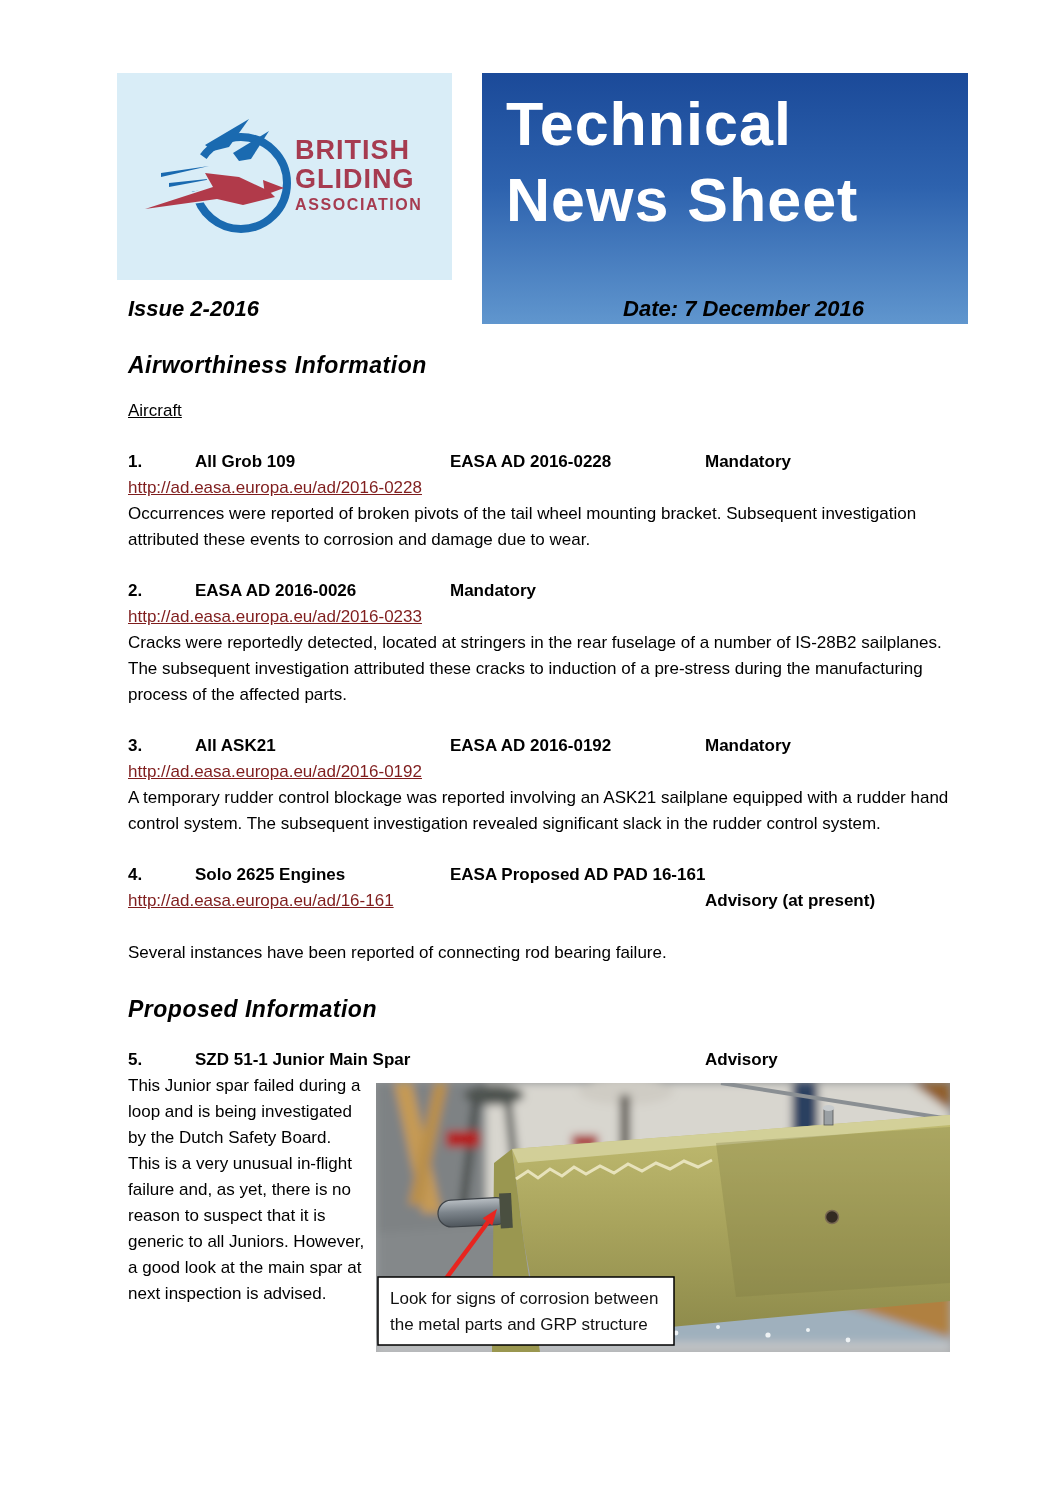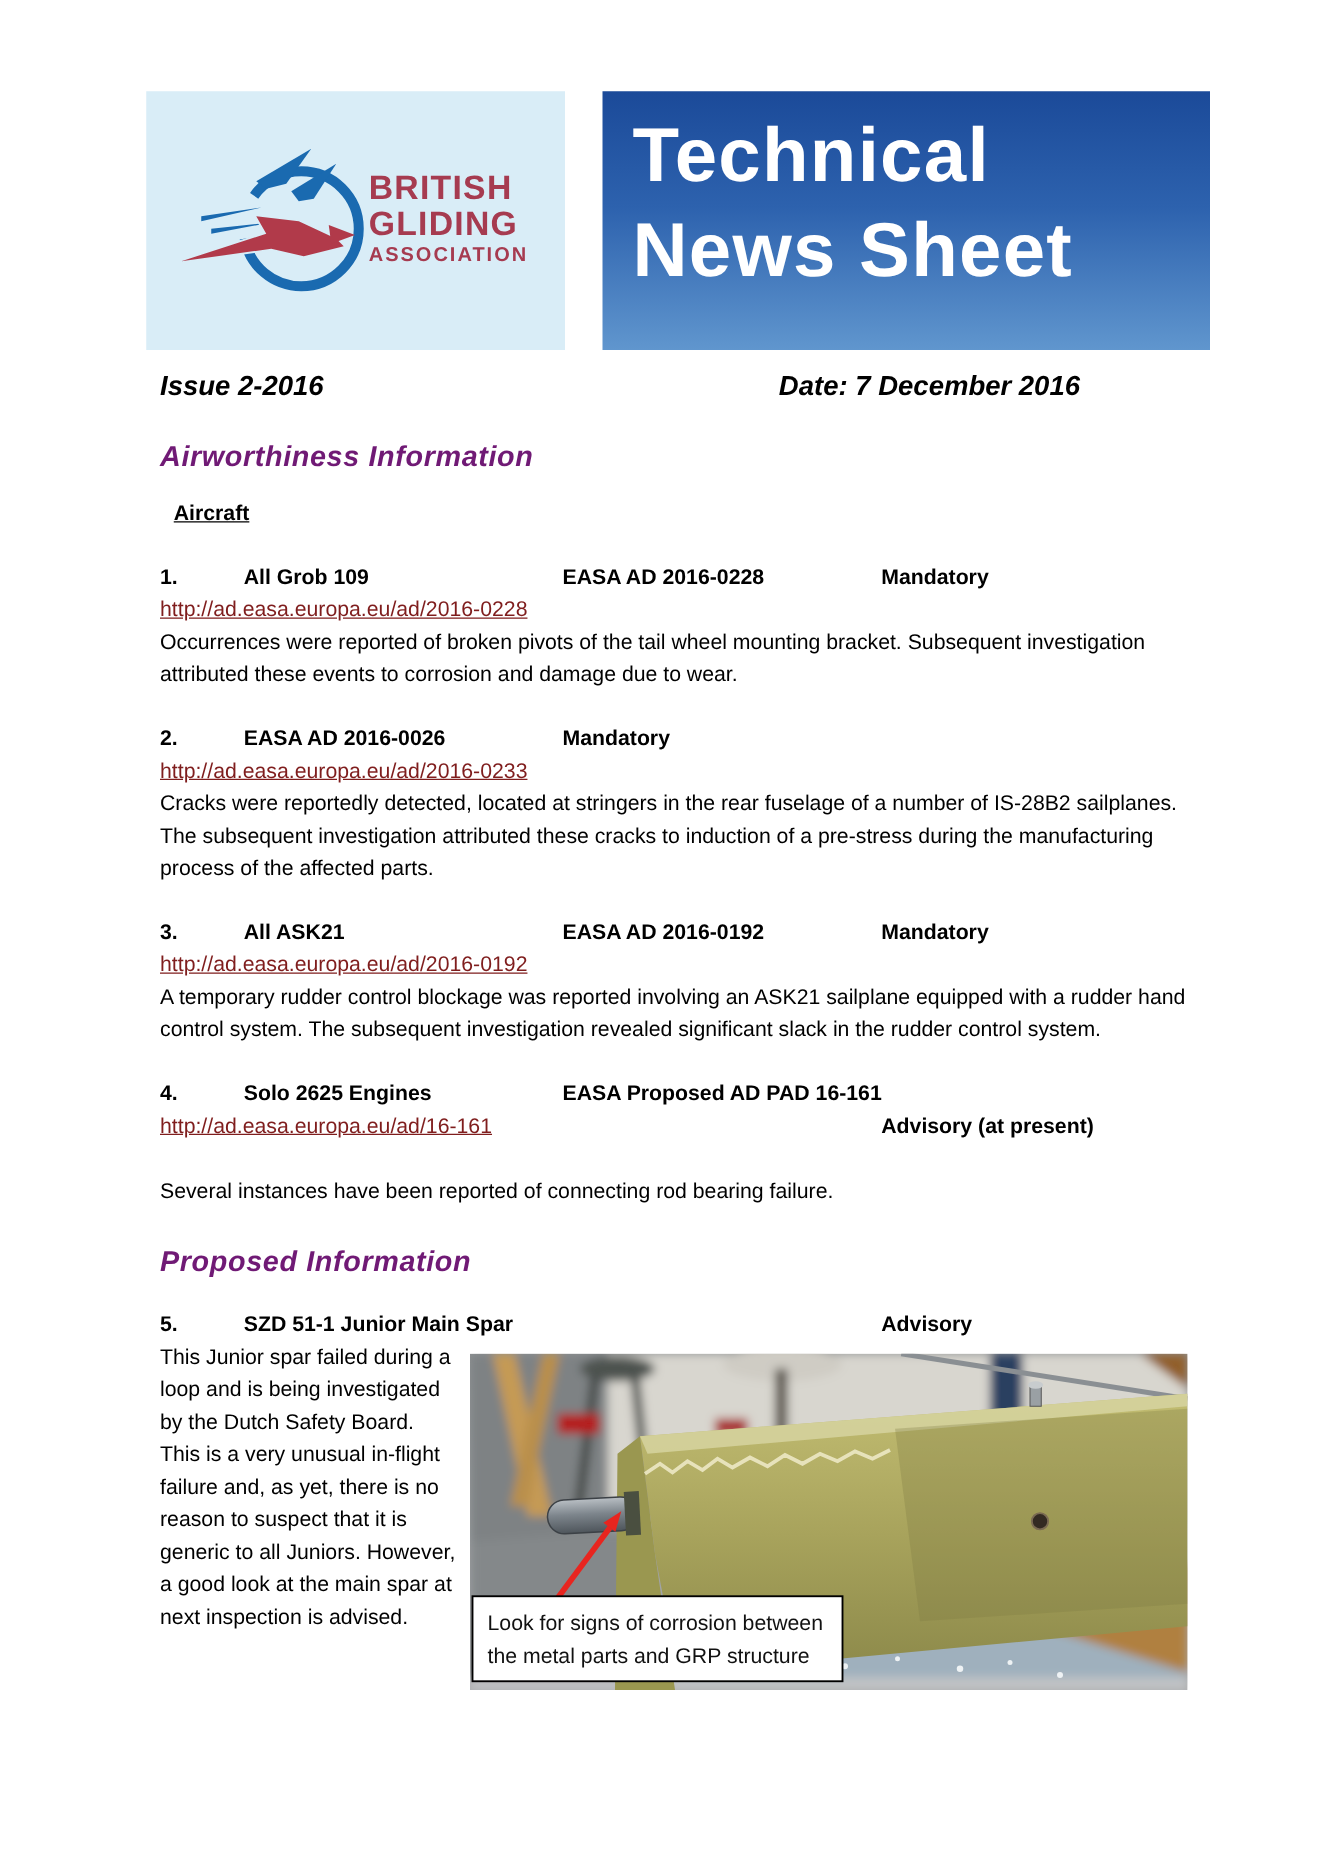--- a/index.html
+++ b/index.html
@@ -10,32 +10,32 @@
   
   .logo-box{
     position:absolute;left:117px;top:73px;width:335px;height:207px;
     background:#d9edf7;
   }
   .logo-svg{position:absolute;left:0;top:0;}
   .logo-text{position:absolute;left:178px;top:63px;line-height:1;}
   .logo-text .big{font-size:27px;font-weight:bold;color:#a63b50;letter-spacing:1px;line-height:29px;}
   .logo-text .small{font-size:16px;font-weight:bold;color:#a63b50;letter-spacing:1.6px;margin-top:3px;}
   .banner-box{
-    position:absolute;left:482px;top:73px;width:486px;height:207px;
+    position:absolute;left:482px;top:73px;width:486px;height:251px;
     background:linear-gradient(180deg,#1b4a99 0%,#2d62ae 45%,#6096ce 100%);
   }
   .banner-title{padding:13px 0 0 24px;font-weight:bold;color:#ffffff;
     font-size:61px;line-height:76px;letter-spacing:1px;white-space:nowrap;}
   
   .content{position:absolute;left:128px;top:296px;width:822px;font-size:17px;line-height:26px;}
   .issue-row{display:flex;justify-content:space-between;width:736px;
     font-size:22px;font-weight:bold;font-style:italic;line-height:26px;}
   .section-heading{margin-top:28px;font-size:23px;font-weight:bold;font-style:italic;
-    color:#701a75;line-height:30px;letter-spacing:0.5px;}
-  .subhead{margin-top:18px;font-weight:bold;text-decoration:underline;margin-left:11px;}
+    color:#000000;line-height:30px;letter-spacing:0.5px;}
+  .subhead{margin-top:18px;font-weight:normal;text-decoration:underline;}
   .ad-item{margin-top:25px;}
   .ad-head{display:grid;grid-template-columns:67px 255px 255px auto;font-weight:bold;}
   .ad-head-3{display:grid;grid-template-columns:67px 255px auto;font-weight:bold;}
   .ad-line2{display:grid;grid-template-columns:577px auto;}
   .ad-line2 .status{font-weight:bold;}
   .item5-head{display:grid;grid-template-columns:67px 510px auto;font-weight:bold;margin-top:23px;}
   a.doclink{color:#7f1d1d;text-decoration:underline;}
   .spaced-body{margin-top:26px;}
   .item5-row{display:flex;align-items:flex-start;}
   .item5-text{width:252px;}

